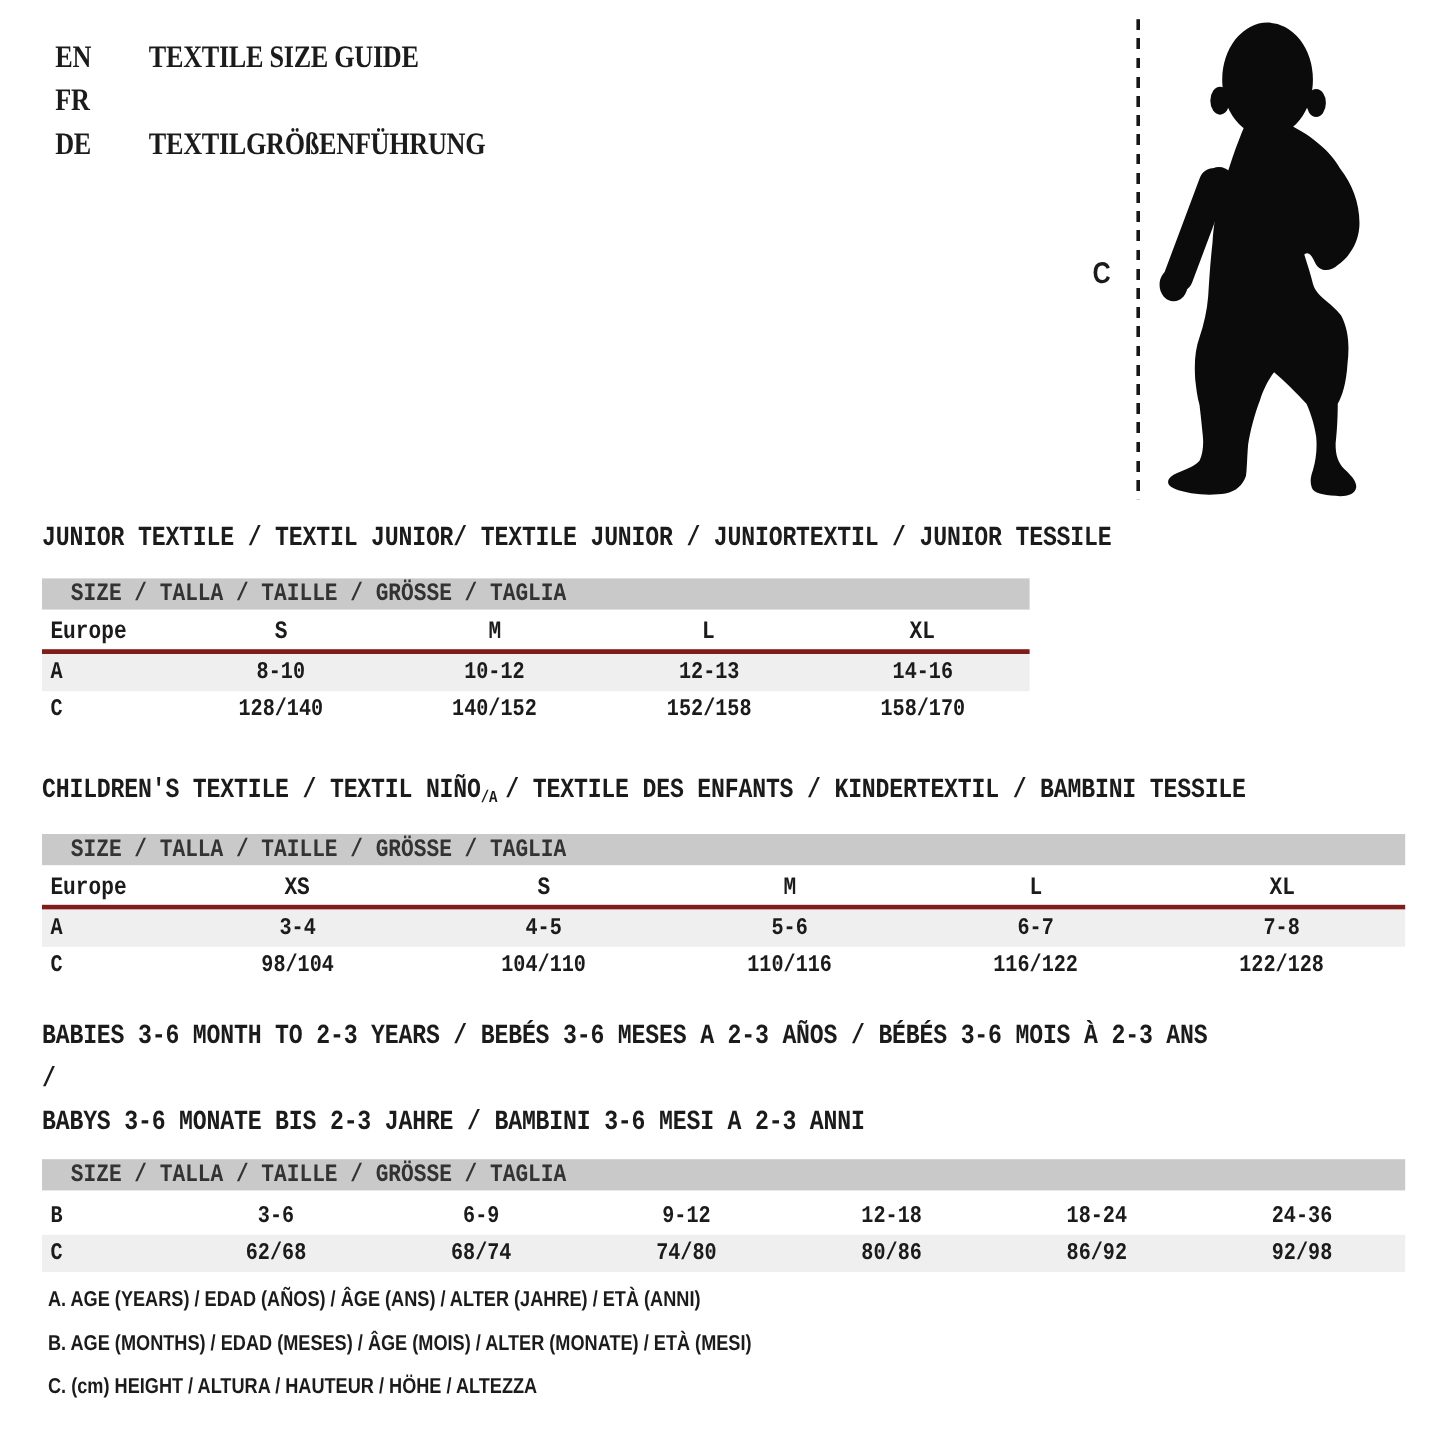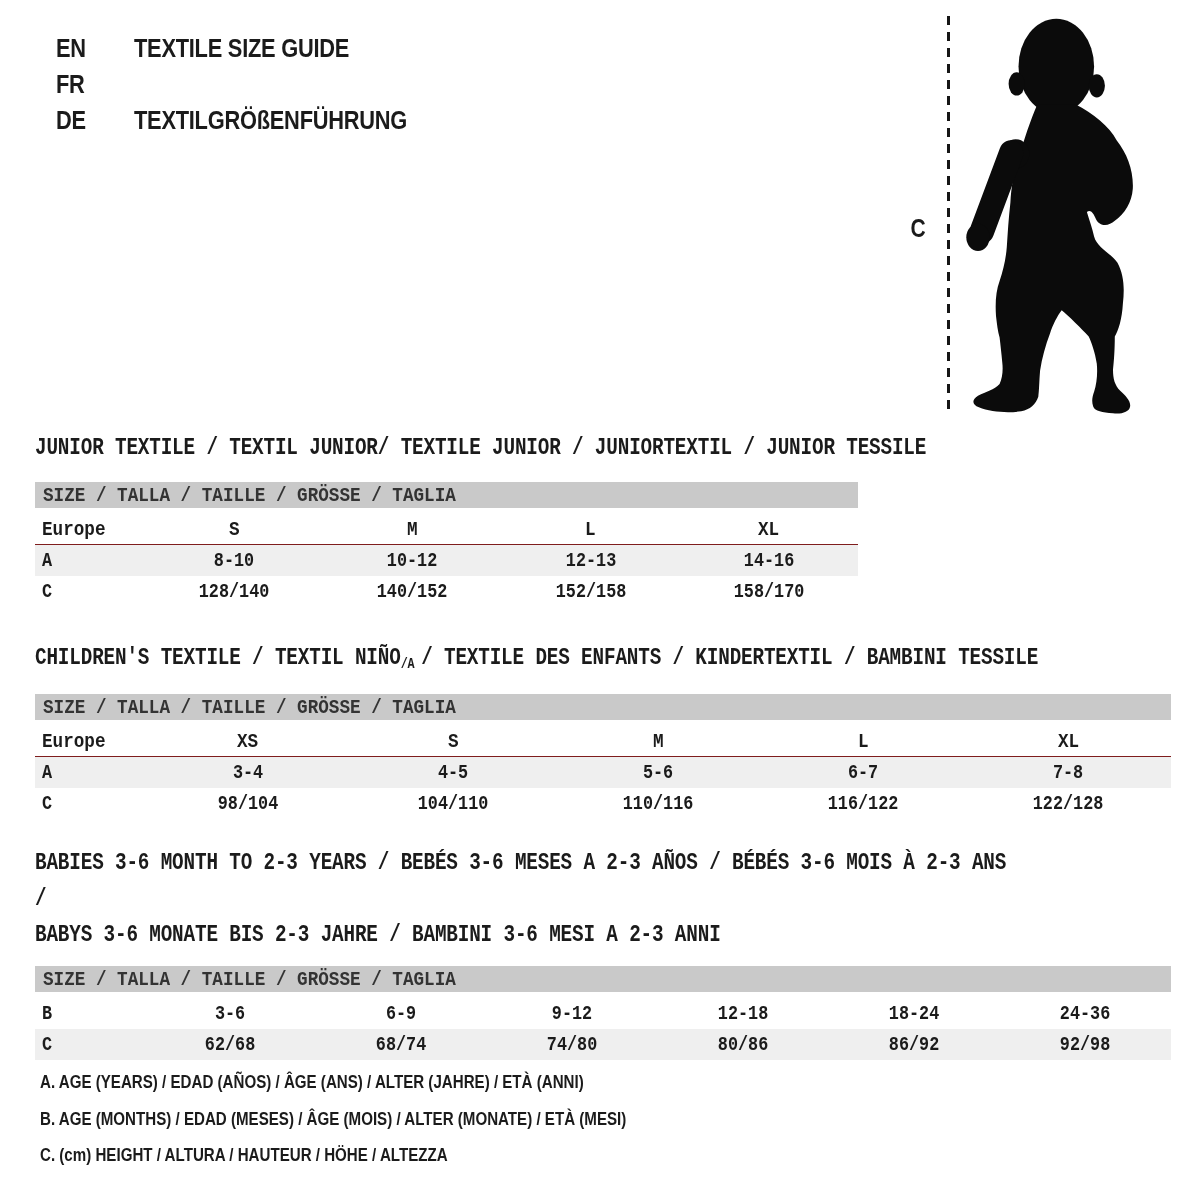--- a/index.html
+++ b/index.html
@@ -6,21 +6,21 @@
   .page{
     position:relative;width:1200px;height:1200px;background:#ffffff;overflow:hidden;
     font-family:"Liberation Sans","DejaVu Sans",sans-serif;
     color:#1b1b1b;font-weight:bold;
   }
   
   .cndL{display:inline-block;transform:scaleX(.84);transform-origin:0 50%;white-space:nowrap;}
   .cndC{display:inline-block;transform:scaleX(.84);transform-origin:50% 50%;white-space:nowrap;}
 
   
-  .langs{position:absolute;left:56px;top:30px;}
+  .langs{position:absolute;left:46px;top:30px;font-family:Liberation Serif, serif;}
   .lang-row{display:flex;height:36px;align-items:center;font-size:26px;letter-spacing:-.3px;}
   .lang-code{width:78px;}
   .lang-label{}
 
   
   .measure-line{position:absolute;left:947px;top:16px;width:3px;height:400px;
     background:repeating-linear-gradient(to bottom,#161616 0 9px,transparent 9px 16px);}
   .fig-label{position:absolute;left:896px;top:214px;width:44px;text-align:center;font-size:25px;}
   .silhouette{position:absolute;left:960px;top:12px;width:180px;height:408px;}
 
@@ -30,23 +30,23 @@
   .sec-title .sub{font-size:14px;vertical-align:-4px;}
   .sec-title.two-line{line-height:36px;white-space:normal;width:1160px;}
   .sec1 .sec-title{margin-bottom:21px;}
   .sec2 .sec-title{margin-bottom:17px;}
   .sec3 .sec-title{margin-bottom:13px;}
 
   .tbl{}
   .w823{width:823px;}
   .w1136{width:1136px;}
   .size-bar{height:26px;background:#c9c9c9;display:flex;align-items:center;
-    padding-left:8px;font-size:21px;color:#333;margin-bottom:6px;box-sizing:border-box;}
+    padding-left:24px;font-size:21px;color:#333;margin-bottom:6px;box-sizing:border-box;}
   .trow{display:flex;align-items:center;height:31px;font-size:20px;box-sizing:border-box;}
-  .trow.head{font-size:21px;border-bottom:1px solid #7f1d1d;}
+  .trow.head{font-size:21px;border-bottom:4px solid #7f1d1d;}
   .trow.shaded{background:#efefef;}
   .c0{width:110px;padding-left:7px;box-sizing:border-box;text-align:left;}
   .cc{flex:1;text-align:center;}
 
   
   .legend{position:absolute;left:40px;top:1064px;font-size:18px;line-height:36.5px;}
 </style>
 </head>
 <body>
 

